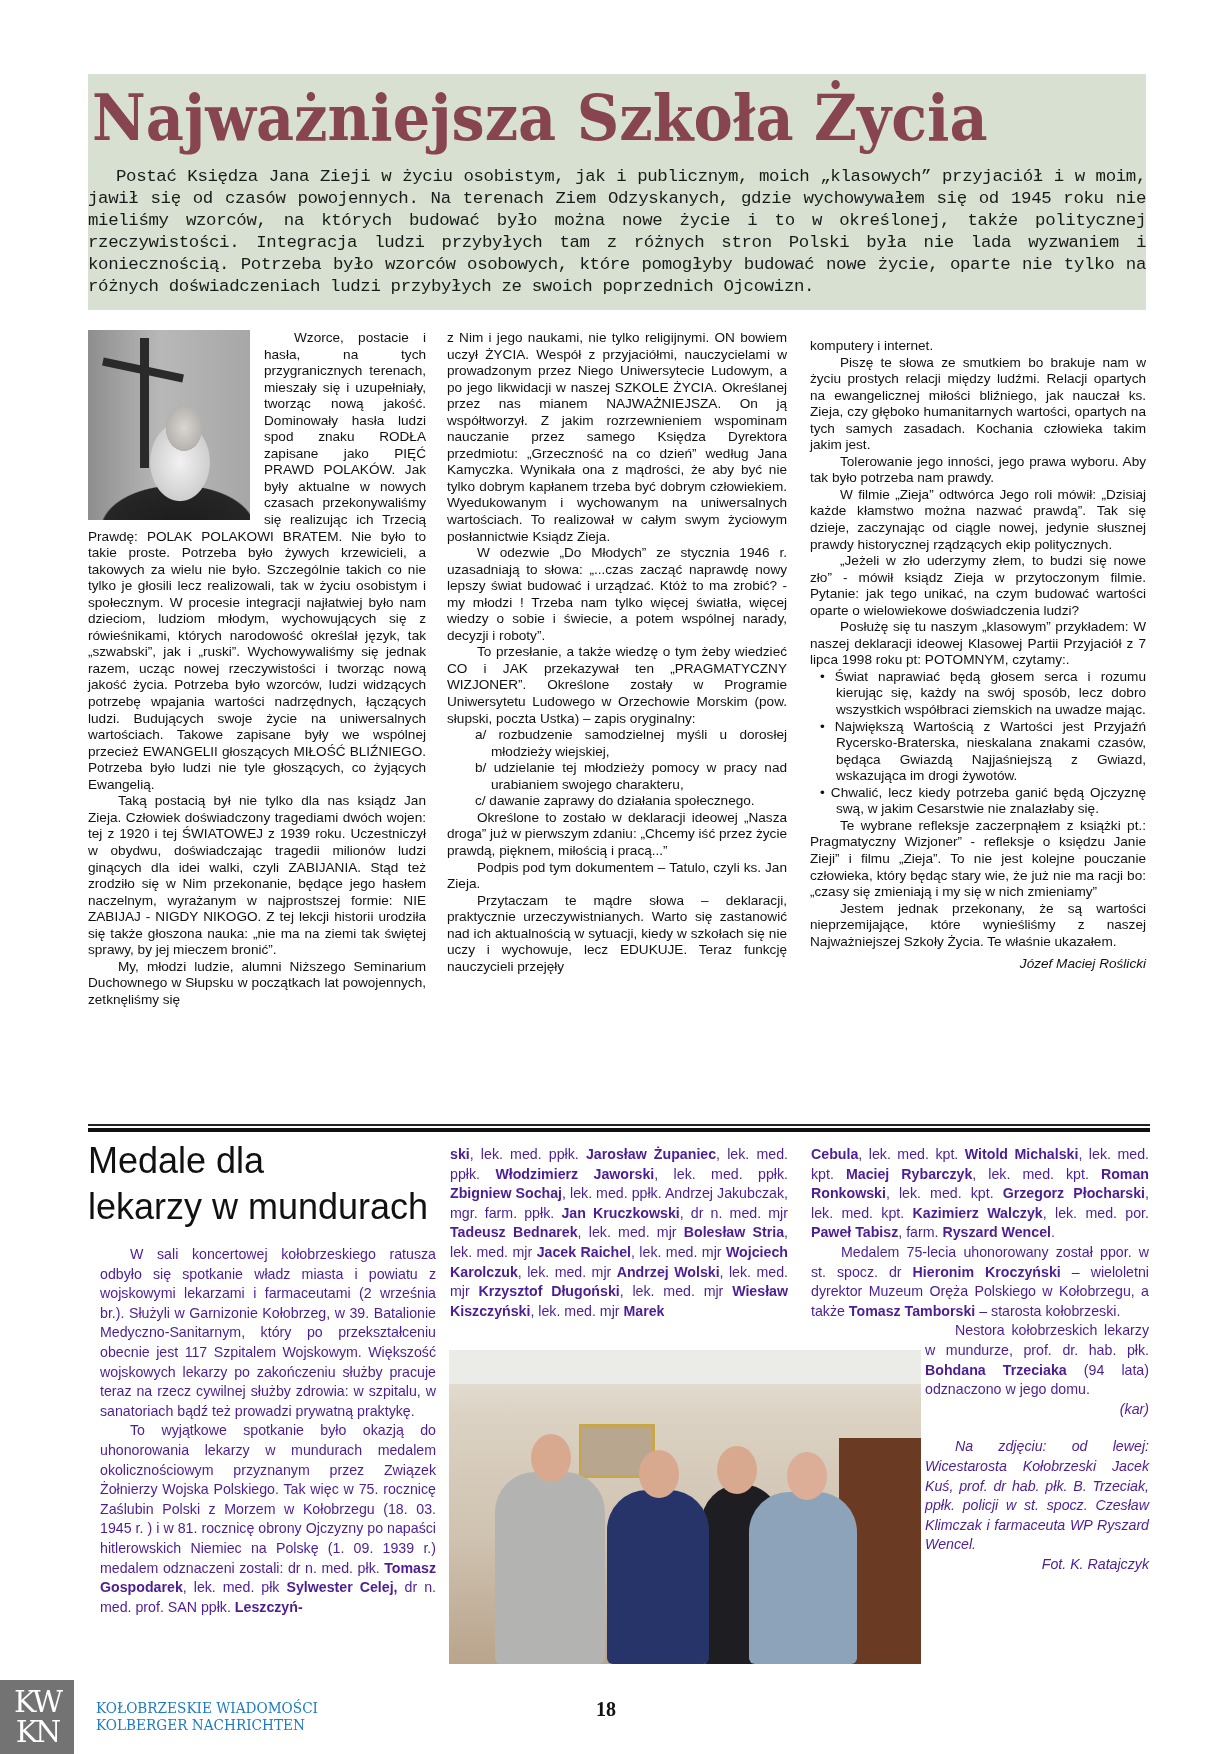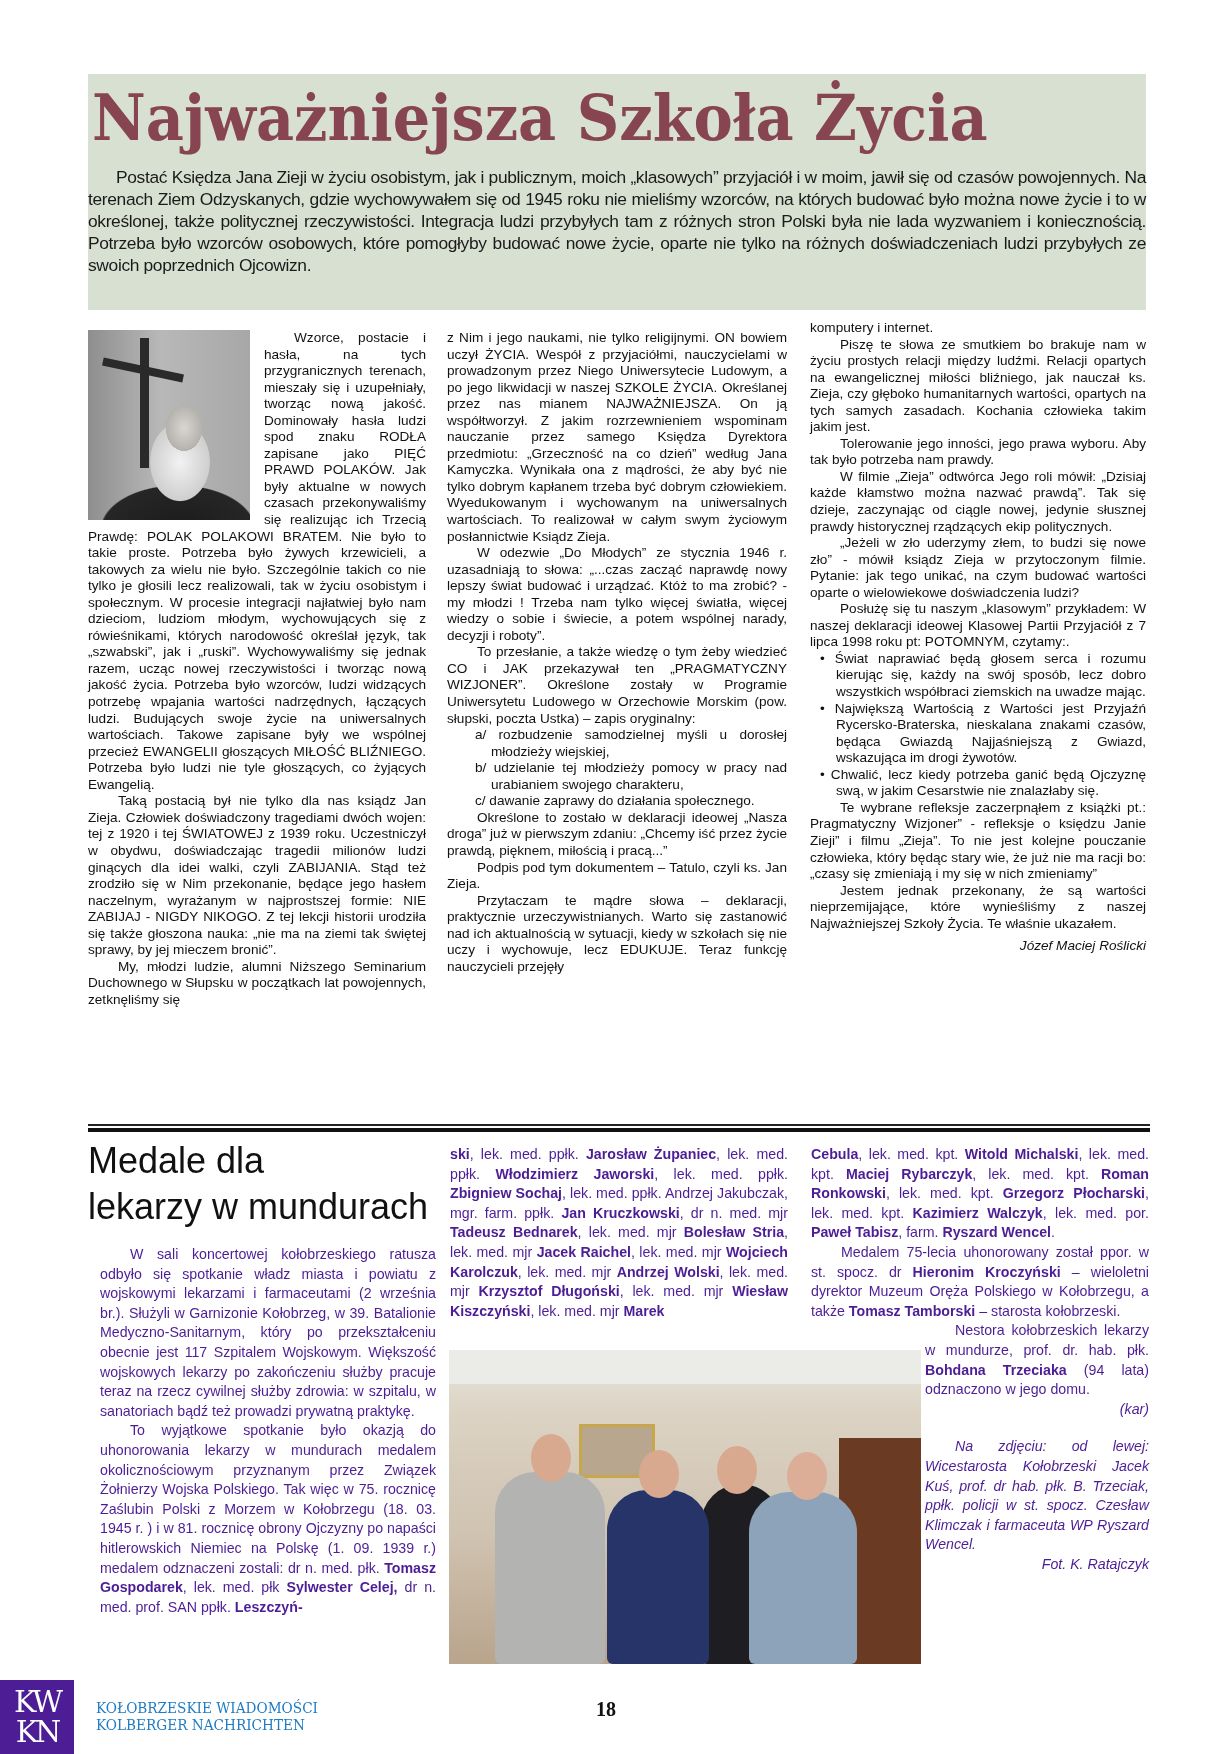--- a/index.html
+++ b/index.html
@@ -13,28 +13,28 @@
   }
   .title {
     position: absolute; left: 92px; top: 78px; width: 1060px;
     font-family: "DejaVu Serif", serif; font-weight: bold;
     font-size: 64px; line-height: 80px; color: #874551;
     letter-spacing: 0px; white-space: nowrap; transform: scaleX(0.92); transform-origin: left top;
   }
   .lead {
     position: absolute; left: 88px; top: 166px; width: 1058px;
     font-size: 17.4px; line-height: 22px; color: #1a1a1a; text-align: justify;
-    text-indent: 28px; letter-spacing: -0.35px;
+    text-indent: 28px; letter-spacing: -0.35px; font-family: Liberation Mono, monospace;
   }
   .col { position: absolute; font-size: 13.6px; line-height: 16.55px; text-align: justify; color: #111; }
   .col p { margin: 0; text-indent: 30px; hyphens: manual; }
   .col p.noind { text-indent: 0; }
   .col1 { left: 88px; top: 330px; width: 338px; }
   .col2 { left: 447px; top: 330px; width: 340px; }
-  .col3 { left: 810px; top: 320px; width: 336px; }
+  .col3 { left: 810px; top: 338px; width: 336px; }
   .portrait {
     float: left; width: 162px; height: 190px; margin: 0 14px 2px 0;
     background:
       radial-gradient(ellipse 30px 38px at 96px 98px, #d9d6d2 0%, #b5b1ac 60%, transparent 61%),
       radial-gradient(ellipse 42px 55px at 92px 132px, #f2f2f2 0%, #cfcfcf 70%, transparent 72%),
       radial-gradient(ellipse 95px 55px at 90px 200px, #1b1b1b 0%, #262626 80%, transparent 82%),
       linear-gradient(90deg, #8e8e8e 0%, #b8b8b8 45%, #a7a7a7 100%);
     position: relative;
   }
   .portrait .cross-v { position: absolute; left: 52px; top: 8px; width: 9px; height: 130px; background: #2a2a2a; }
@@ -77,21 +77,21 @@
   .photo .p4 { left: 300px; top: 142px; width: 108px; height: 172px; background: #8da3b9; }
   .photo .head { position: absolute; width: 40px; height: 48px; border-radius: 50%; background: #d9a98f; }
   .photo .h1 { left: 82px; top: 84px; }
   .photo .h2 { left: 190px; top: 100px; }
   .photo .h3 { left: 268px; top: 96px; }
   .photo .h4 { left: 338px; top: 102px; background: #dcae98; }
   .mcol3 .afterphoto { padding-left: 114px; }
   .caption { font-style: italic; }
   .caption-right { text-align: right; font-style: italic; }
   .footer-logo {
-    position: absolute; left: 0; top: 1680px; width: 74px; height: 74px; background: #4c1d95;
+    position: absolute; left: 0; top: 1680px; width: 74px; height: 74px; background: #737373;
     color: #ffffff; font-family: "DejaVu Serif", serif; font-size: 30px; line-height: 30px;
     display: flex; flex-direction: column; align-items: center; justify-content: center; letter-spacing: -3px;
   }
   .footer-brand {
     position: absolute; left: 96px; top: 1700px;
     font-family: "DejaVu Serif", serif; font-size: 15.5px; line-height: 17px; color: #1f7bc2;
     transform: scaleX(0.88); transform-origin: left top; white-space: nowrap;
   }
   .page-number {
     position: absolute; left: 596px; top: 1698px; font-family: "Liberation Serif", serif; font-size: 20px; color: #111; font-weight: bold;

